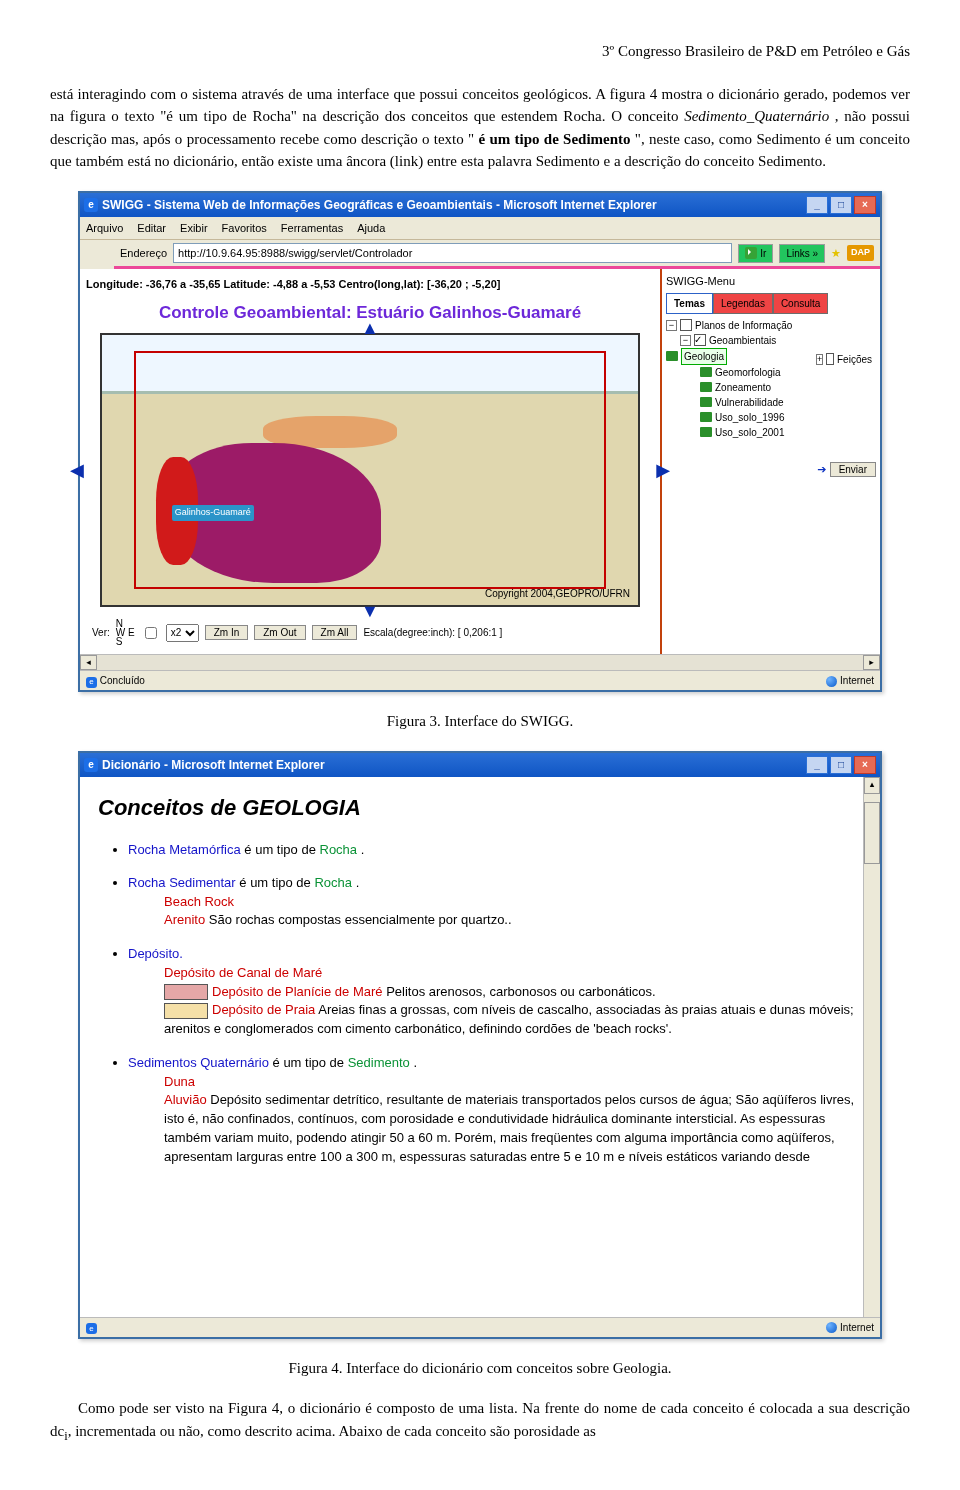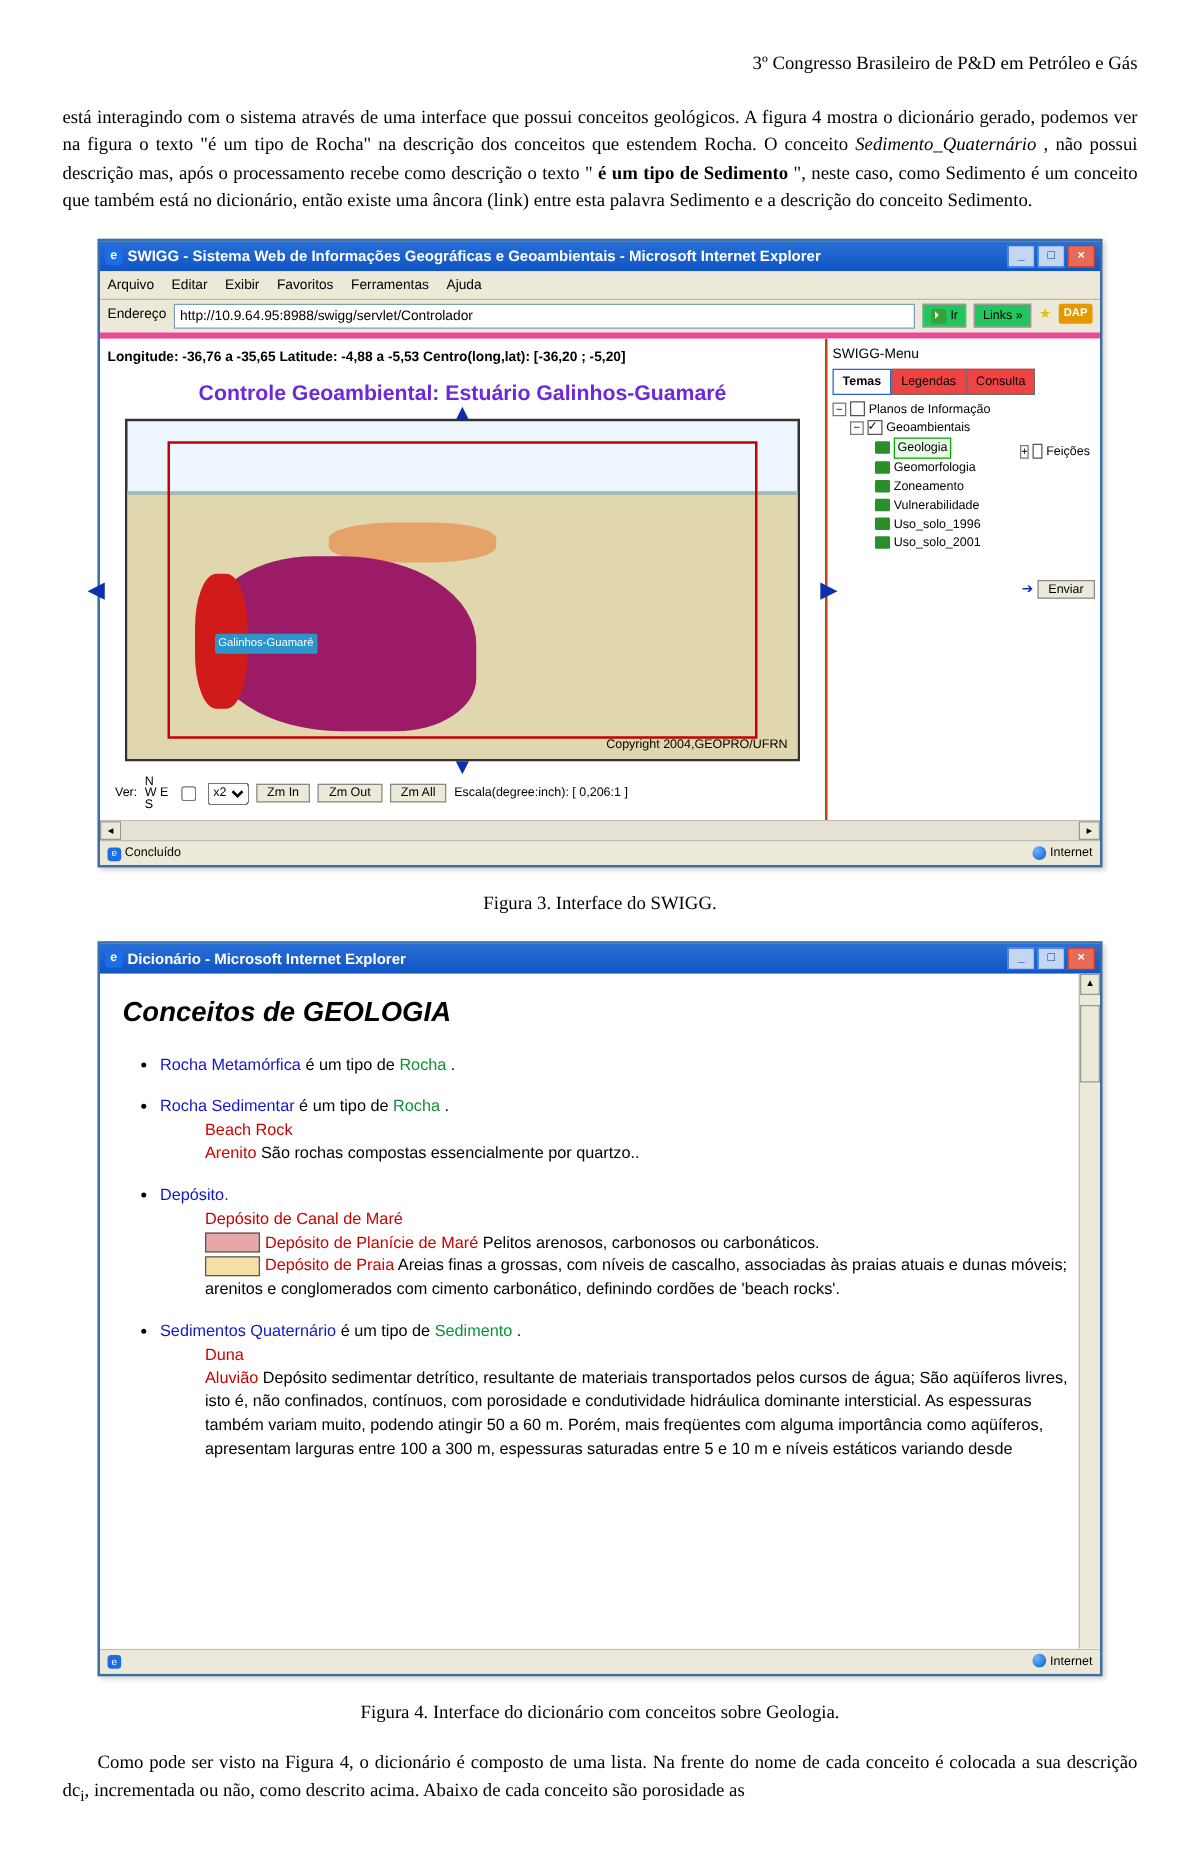--- a/index.html
+++ b/index.html
@@ -45,21 +45,21 @@
     display:inline-flex;align-items:center;justify-content:center;color:#fff;font-size:10px;
   }
   .win-btns { display:flex; gap:2px; }
   .win-btns span {
     width: 20px; height: 16px; background: #c5d6f2; border: 1px solid #2a6fd6;
     display:flex;align-items:center;justify-content:center;color:#0a368e;font-weight:bold;font-size:10px;
   }
   .win-btns span.close { background:#e66a55;color:#fff;border-color:#c0392b; }
   .ie-menubar { background:#ece9d8;border-bottom:1px solid #c5b89a;padding:3px 6px;display:flex;gap:14px; }
   .ie-addr {
-    background:#ece9d8;border-bottom:5px solid #ec4899;padding:3px 6px;display:flex;align-items:flex-start;gap:6px;
+    background:#ece9d8;border-bottom:3px solid #ec4899;padding:3px 6px;display:flex;align-items:center;gap:6px;margin-left:34px;
   }
   .ie-addr input {
     flex:1;border:1px solid #7f9db9;height:18px;font-size:11px;padding:0 4px;background:#fff;
   }
   .ie-addr .sm-btn { border:1px solid #9c9c9c;background:#22c55e;padding:1px 6px;font-size:10px;display:flex;align-items:center;gap:3px; }
   .gr-arrow{width:12px;height:12px;background:#36a336;border-radius:2px;display:inline-block;position:relative;}
   .gr-arrow::after{content:"";position:absolute;left:3px;top:2px;border:3px solid transparent;border-left-color:#fff;}
   .ie-addr .daplogo{background:#e59800;color:#fff;font-weight:bold;padding:1px 4px;font-size:9px;border-radius:2px;}
   .ie-content { background:#fff; }
   .swigg-body { display:flex; }
@@ -218,21 +218,21 @@
             <div class="row">
                 <span class="plusminus">−</span>
                 <span class="chk"></span>
                 <span>Planos de Informação</span>
               </div>
             <div class="row" style="margin-left:14px;">
                 <span class="plusminus">−</span>
                 <span class="chk on"></span>
                 <span>Geoambientais</span>
               </div>
-            <div class="row" style="margin-left:34px;">
+            <div class="row" style="">
                 <span class="lico"></span>
                 <span class="hl">Geologia</span>
               </div>
             <div class="row" style="margin-left:34px;">
                 <span class="lico"></span>
                 <span>Geomorfologia</span>
               </div>
             <div class="row" style="margin-left:34px;">
                 <span class="lico"></span>
                 <span>Zoneamento</span>

